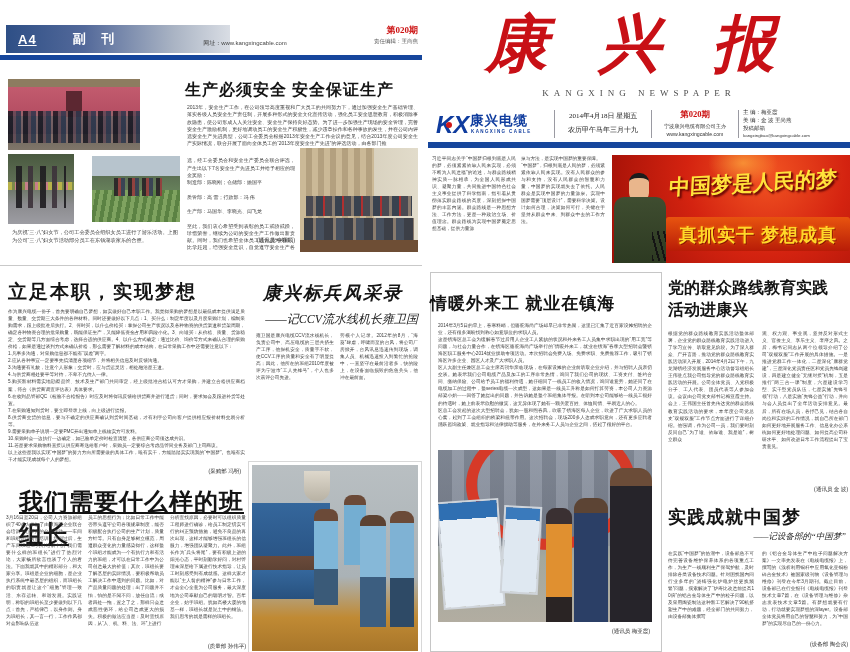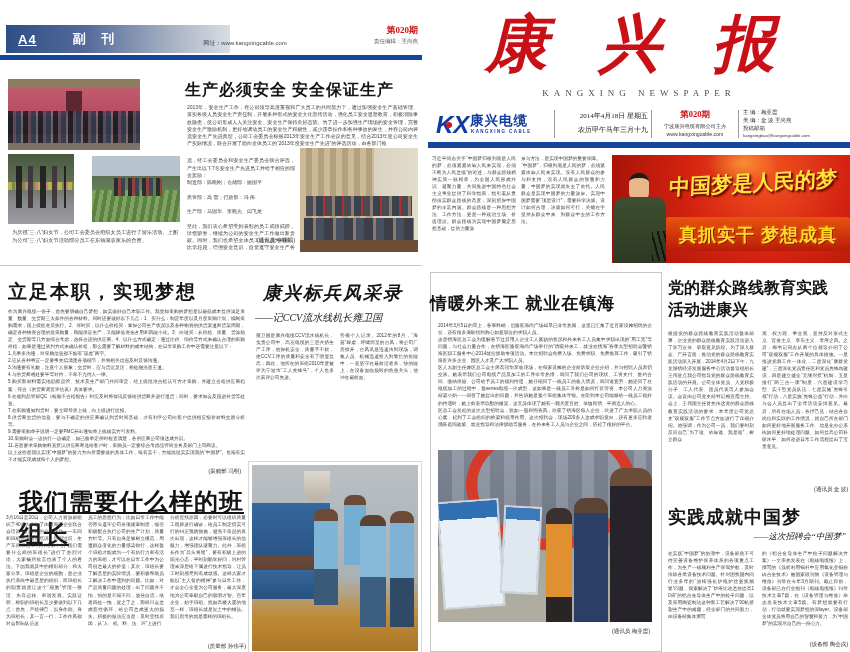--- a/index.html
+++ b/index.html
@@ -93,21 +93,21 @@
 以上这些是我以实现“中国梦”的努力方向所需要做的具体工作，唯有实干，方能踏踏实实现我的“中国梦”。也唯有实干才能实现成就每个人的梦想。</div>
     <div class="abs sig" style="left:145px;top:468px;width:96px;">(采购部  冯明)</div>
 
     <div class="abs headline" style="left:19px;top:486px;width:237px;font-size:24px;letter-spacing:1px;text-decoration:underline;">我们需要什么样的班组长</div>
     <div class="abs micro2" style="left:6px;top:514px;width:76px;height:126px;overflow:hidden;">3月16日至20日，公司人力资源部组织了40余人参加了由镇海区企业联合会培训中心举办的公益活动——车间和班组管理岗位培训。培训过后，生产车间班组工入村培训中的“我们需要什么样的班组长”进行了热烈讨论，大家畅所欲言也谈了个人的看法。下面我就其中的精彩部分，和大家分享。班组是企业的细胞，是企业执行系统中最基层的组织，而班组长的职责就是让这个“细胞”管理一致活、东存运转、和谐发展。实践证明，称职的班组长至少要做到以下几点：首先，严格律己，以身作则。身为班组长，其一言一行，工作作风都对会影响队伍这</div>
     <div class="abs micro2" style="left:88px;top:514px;width:76px;height:126px;overflow:hidden;">员工的思想行为；比如日常工作中能否带头遵守公司各项规章制度，能否积极配合执行公司的生产计划，质量方针等。只有自身足够树立模范，周遭群众变化的力量感染得行，这样整个班组才能成为一个有执行力和有活力的班组，才可以在日常工作中为公司创造最大的价值；其次，班组长要了解基层的实际情况，要积极帮助员工解决工作中遇到的问题。比如，对产品质量问题的处理；出了问题并不怕，怕的是不闻不问，放任自流；或者四处一拖，置之了之，那样只会造成恶性循环，给公司造成更大的损失。积极的做法应当是：及时查找原因，从“人、机、料、法、环”上进行</div>
     <div class="abs micro2" style="left:170px;top:514px;width:76px;height:126px;overflow:hidden;">分析查找原因，必要时可以组织质量工程师进行确诊，给员工制定切实可行的纠正预防措施，避免不良品的再次出现，这样才能够增强班组长的信服力，增强团队凝聚力。此外，班组长作为“兵头将尾”，要有积极上进的阳光心态，平时刻勤学好问，对村管理未深层给下属进行技术指导，让员工时刻感受到有成就感。这样大家才能以“主人翁的精神”参与日常工作，才会全心全意为公司服务，最大深度地为公司奉献自己的聪明才智。百年企业，始于班组。犹如高楼大厦的地基一样，班组长就是泥土中的钢筋。我们思考的就是需样的班组长。</div>
     <div class="abs sig" style="left:150px;top:643px;width:96px;">(质量部  孙伟平)</div>
 
     <div class="abs headline" style="left:255px;top:281px;width:165px;font-size:18px;font-style:italic;letter-spacing:2px;text-align:left;padding-left:8px;box-sizing:border-box;">康兴标兵风采录</div>
-    <div class="abs" style="left:255px;top:311px;width:163px;text-align:left;font-size:10px;font-style:italic;font-family:'Liberation Serif',serif;color:#222;">——记CCV流水线机长雍卫国</div>
+    <div class="abs" style="left:255px;top:311px;width:163px;text-align:right;font-size:12px;font-style:italic;font-family:'Liberation Serif',serif;color:#222;">——记CCV流水线机长雍卫国</div>
     <div class="abs micro2" style="left:256px;top:332px;width:78px;height:126px;overflow:hidden;">雍卫国是康兴电缆CCV流水线机长，负责公司中、高压电缆的三层共挤生产工序，他握机安全，质量手不软，使CCV工序的质量和安全有了明显提高；因此，他所在的班组2010年度被评为宁波市“工人先锋号”，个人也多次获评公司先进。</div>
     <div class="abs micro2" style="left:340px;top:332px;width:78px;height:126px;overflow:hidden;">劳模个人记录。2012年的8月，“海葵”肆虐，呼啸而至的台风，将公司厂房掀开，台风讯息迅速传到现场，调集人员、机械迅速投入到繁忙的抢险中，一直坚守在最前沿者多，快的险上，在设备面临损毁的危急关头，他冲在最前面。</div>
     <div class="abs photo" style="left:249px;top:462px;width:166px;height:186px;border:3px solid #fff;box-shadow:0 0 0 1px #d8d8d8;background:linear-gradient(180deg,#b9bfc2 0%,#aab2b6 60%,#c08a34 82%,#a8762a 100%);">
       <div class="abs" style="left:0;top:38px;width:78px;height:96px;background:linear-gradient(180deg,#35679c 0%,#2a5586 55%,#6b4a3a 55%,#5d4234 70%,#35679c 70%,#27517e 100%);"></div>
       <div class="abs" style="left:52px;top:6px;width:26px;height:30px;background:linear-gradient(180deg,#ded8cc,#b8b2a4);border-radius:0 0 12px 12px;"></div>
       <div class="abs" style="left:62px;top:44px;width:24px;height:96px;background:linear-gradient(180deg,#6b4a38 0 12%,#7fb6d8 12% 62%,#3a5a78 62% 100%);border-radius:8px 8px 0 0;"></div>
       <div class="abs" style="left:92px;top:30px;width:22px;height:70px;background:linear-gradient(180deg,#6b4a38 0 14%,#74aed2 14% 100%);border-radius:8px 8px 0 0;"></div>
       <div class="abs" style="left:108px;top:50px;width:26px;height:112px;background:linear-gradient(180deg,#5c4232 0 10%,#86b8d8 10% 55%,#3c5e80 55% 100%);border-radius:9px 9px 0 0;"></div>
       <div class="abs" style="left:138px;top:46px;width:24px;height:116px;background:linear-gradient(180deg,#6b4a38 0 10%,#7fb2d4 10% 58%,#2e4a66 58% 100%);border-radius:9px 9px 0 0;"></div>
     </div>
@@ -118,21 +118,21 @@
     <div class="abs masthead" style="left:0;top:2px;width:422px;font-size:62px;letter-spacing:18px;">康 兴 报</div>
     <div class="abs" style="left:0;top:88px;width:422px;text-align:center;font-size:9px;letter-spacing:5px;color:#4c4c4c;font-family:'Liberation Serif',serif;">KANGXING      NEWSPAPER</div>
 
     <div class="abs" style="left:8px;top:110px;width:112px;height:30px;">
       <span class="abs kxname" style="left:0;top:1px;font-size:24px;font-style:italic;font-weight:900;">KX</span>
       <span class="abs" style="left:10px;top:12px;width:6px;height:6px;background:#d01818;border-radius:50%;"></span>
       <span class="abs kxname" style="left:34px;top:2px;font-size:13.5px;letter-spacing:1px;">康兴电缆</span>
       <span class="abs kxname" style="left:35px;top:19px;font-size:4.5px;letter-spacing:1.4px;">KANGXING CABLE</span>
     </div>
     <div class="abs vdiv" style="left:126px;top:110px;height:28px;"></div>
-    <div class="abs" style="left:130px;top:111px;width:90px;text-align:right;font-family:'Liberation Serif',serif;color:#222;">
+    <div class="abs" style="left:130px;top:111px;width:90px;text-align:center;font-family:'Liberation Serif',serif;color:#222;">
       <div style="font-size:7px;margin-bottom:4px;">2014年4月18日    星期五</div>
       <div style="font-size:7px;">农历甲午马年三月十九</div>
     </div>
     <div class="abs vdiv" style="left:223px;top:110px;height:28px;"></div>
     <div class="abs" style="left:226px;top:109px;width:82px;text-align:center;">
       <div style="font-size:8.5px;font-weight:bold;color:#cc1111;font-family:'Liberation Serif',serif;">第020期</div>
       <div style="font-size:5.2px;color:#333;margin-top:2px;">宁波康兴电缆有限公司主办</div>
       <div style="font-size:5.2px;color:#333;margin-top:1px;">www.kangxingcable.com</div>
     </div>
     <div class="abs vdiv" style="left:310px;top:110px;height:28px;"></div>
@@ -177,18 +177,18 @@
     </div>
     <div class="abs sig" style="left:118px;top:628px;width:104px;">(通讯员  梅亚霞)</div>
 
     <div class="abs headline" style="left:240px;top:278px;width:182px;font-size:16px;font-family:'Liberation Sans',sans-serif;">党的群众路线教育实践</div>
     <div class="abs headline" style="left:240px;top:300px;width:182px;font-size:16px;font-family:'Liberation Sans',sans-serif;">活动进康兴</div>
     <div class="abs micro2" style="left:240px;top:330px;width:86px;height:152px;overflow:hidden;">根据党的群众路线教育实践活动整体部署，企业党的群众路线教育实践活动进入了学习宣传、听取意见阶段。为了深入群众、广开言路，推动党的群众路线教育实践活动深入开展，2014年4月2日下午，九龙湖镇经济发展服务中心活动督导组组长王伟驻点我公司指导党的群众路线教育实践活动的开展。公司全体党员、入党积极分子、工人代表、团员代表等人参加会议。会议由公司党支部书记梅亚霞主持。会上，王伟国主任首先传达党的群众路线教育实践活动的要求，本年度公司党总支“双规双服”工作节点方面进行了详细介绍。他强调，作为公司一员，我们要时刻反问自己“为了谁、依靠谁、我是谁”，树立群众</div>
     <div class="abs micro2" style="left:334px;top:330px;width:86px;height:152px;overflow:hidden;">观、权力观、事业观，坚持反对形式主义、官僚主义、享乐主义、奢靡之风。之后，梅书记同志从两个位领导介绍了公司“双规双服”工作开展的具体措施。一是推进党群工作一体化，二是深化“康群党建”，三是深化党员责任区和党员先锋岗建设，四是建立健全“无缝对接”机制，五是推行“两三合一课”制度，六是建设学习型、实干型党员队伍，七是实施“先锋引领”行动，八是实施“先锋公益”行动，并向与会人员提出了全年活动安排意见。最后，所有在场人员，各抒己见，结合各自岗位和实际的工作情况，就自己所在部门如何更好地开展服务工作、信息化办公系统如何更好地处理问题、如何提高公司科研水平、如何改进日常工作流程提出了宝贵意见。</div>
     <div class="abs sig" style="left:324px;top:486px;width:96px;">(通讯员  金 波)</div>
 
     <div class="abs headline" style="left:240px;top:505px;width:182px;font-size:18px;letter-spacing:1px;">实践成就中国梦</div>
-    <div class="abs" style="left:240px;top:531px;width:178px;text-align:right;font-size:8.5px;font-style:italic;font-family:'Liberation Serif',serif;color:#222;">——这次招聘会“中国梦”</div>
+    <div class="abs" style="left:240px;top:531px;width:178px;text-align:right;font-size:8.5px;font-style:italic;font-family:'Liberation Serif',serif;color:#222;">——记设备部的“中国梦”</div>
     <div class="abs micro2" style="left:240px;top:550px;width:86px;height:88px;overflow:hidden;">在实践“中国梦”的热潮中，设备部急不可待完善设备维护保养体系的各项重点工作，为生产一线顺利生产保驾护航，及时排除各类设备技术问题。针对困扰国内同行业多年的“浇铸强化炉电炉丝更换频繁”问题，摸索解决了“炉寿比改造前提高10倍”的铝合金导体生产中的粒子问题，以及采用陶瓷制法这种新工艺解决了90机挤塑生产中的难题，经全部门的共同努力，由设备部集体撰写</div>
     <div class="abs micro2" style="left:334px;top:550px;width:86px;height:88px;overflow:hidden;">的《铝合金导体生产中粒子问题解决方案》一文率先发表在《电线电缆报》上，撰写的《浅析利用铜杆中应用氧化亚铜粉碎合金技术》被国家级刊物《设备管理与维修》刊登在今年3月期刊。截止目前，设备部已在行业报刊《电线电缆报》刊登技术文章7篇，在《设备管理与维修》杂志发表技术文章5篇。有梦想就要有行动，行动就要实现梦想的深layer。设备部全体党员将用自己的智慧和努力，为“中国梦”的实现尽自己的一份心力。</div>
     <div class="abs sig" style="left:324px;top:641px;width:96px;">(设备部  陶会戌)</div>
   </div>
 </div>
 
 </body></html>

